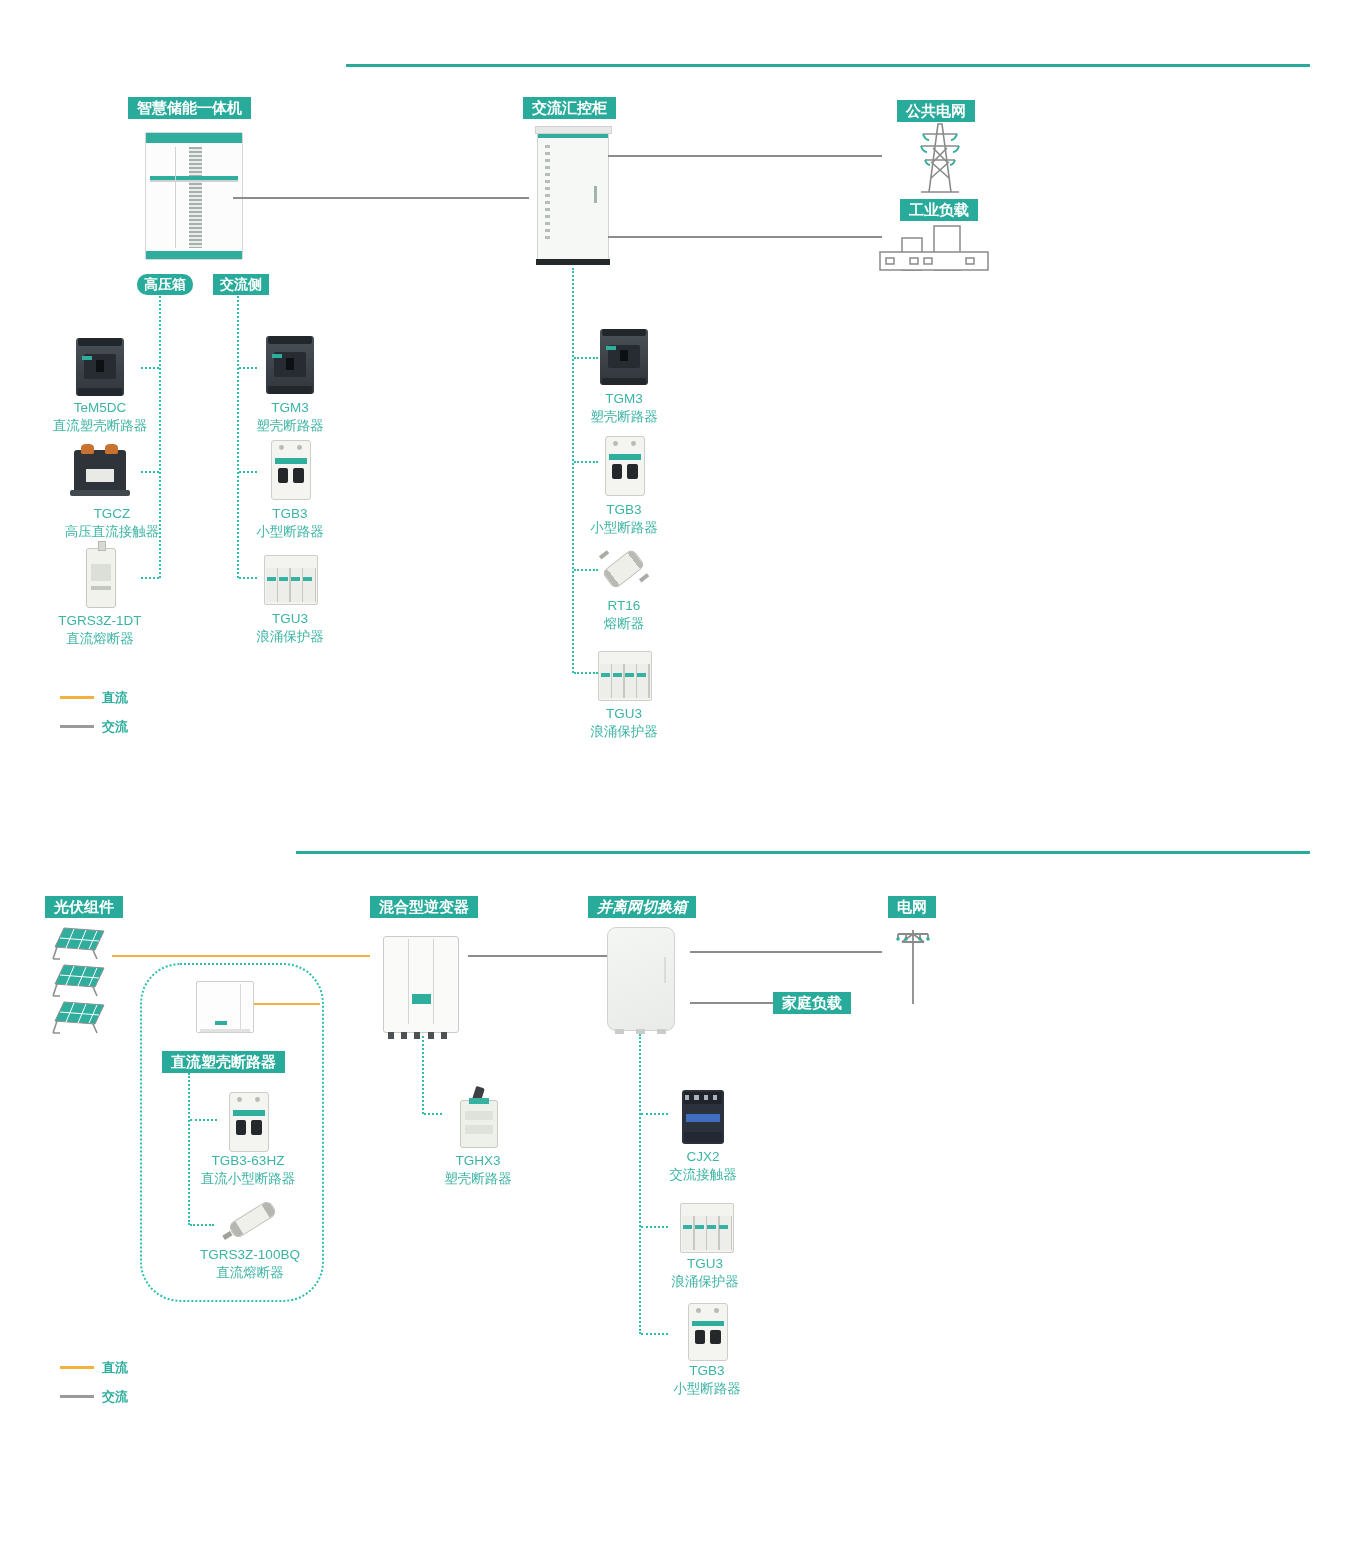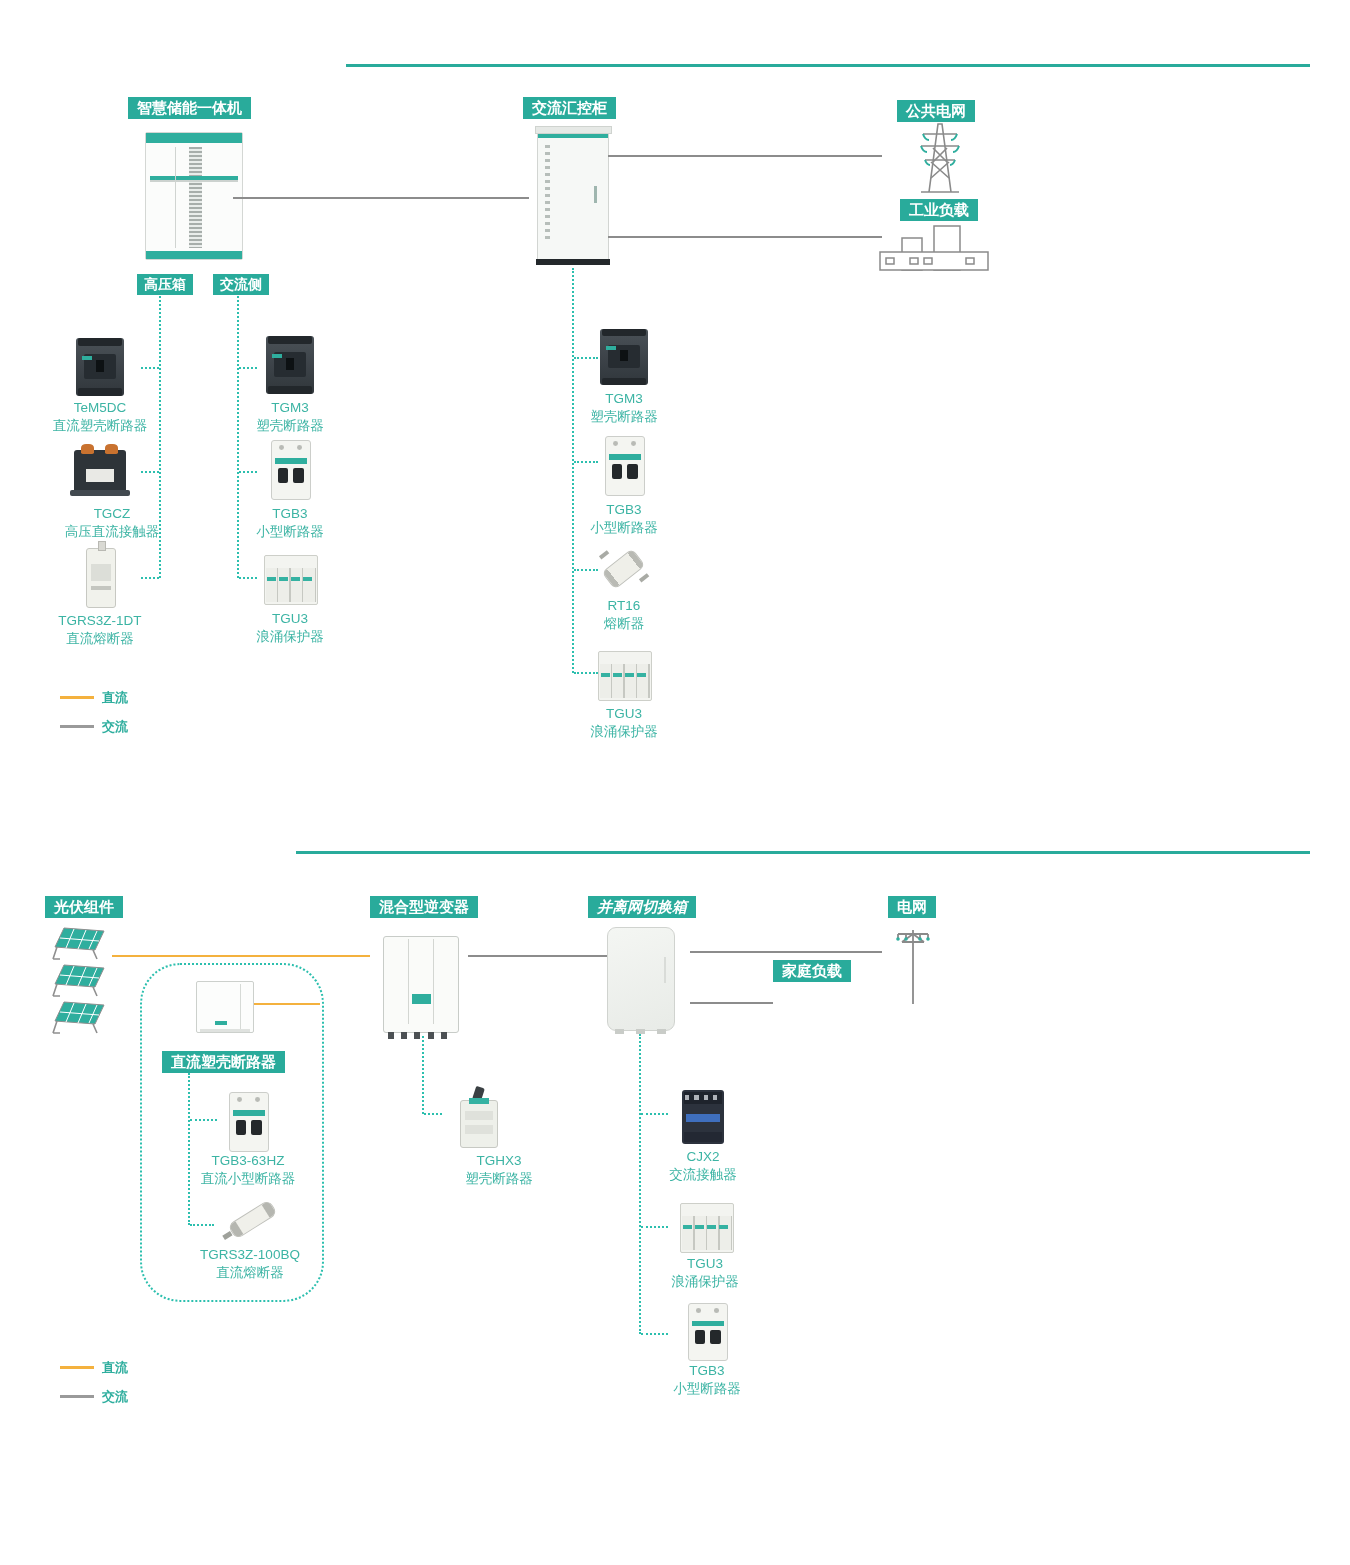--- a/index.html
+++ b/index.html
@@ -143,21 +143,21 @@
 <body>
 
 <div id="canvas">
 
   <div class="hdr-line" style="left:346px;top:64px;width:964px;"></div>
 
   <div class="tag" style="left:128px;top:97px;">智慧储能一体机</div>
   <div class="tag" style="left:523px;top:97px;">交流汇控柜</div>
   <div class="tag" style="left:897px;top:100px;">公共电网</div>
   <div class="tag" style="left:900px;top:199px;">工业负载</div>
-  <div class="tag sm" style="left:137px;top:274px;">高压箱</div>
+  <div class="tag sm" style="left:137px;top:274px;border-radius:10px;">高压箱</div>
   <div class="tag sm" style="left:213px;top:274px;">交流侧</div>
 
   <div class="prod esscab" style="left:145px;top:132px;width:96px;height:126px;">
     <i class="top"></i>
       <i class="bot"></i>
       <i class="vent"></i>
       <i class="bar"></i>
       <i class="door"></i>
   </div>
   <div class="prod acccab" style="left:537px;top:128px;width:70px;height:135px;">
@@ -318,21 +318,21 @@
   <div class="lg-tx" style="left:102px;top:690px;">直流</div>
   <div class="lg-ln ac" style="left:60px;top:725px;"></div>
   <div class="lg-tx" style="left:102px;top:719px;">交流</div>
 
   <div class="hdr-line" style="left:296px;top:851px;width:1014px;"></div>
 
   <div class="tag" style="left:45px;top:896px;">光伏组件</div>
   <div class="tag" style="left:370px;top:896px;">混合型逆变器</div>
   <div class="tag" style="left:588px;top:896px;font-style:italic;">并离网切换箱</div>
   <div class="tag" style="left:888px;top:896px;">电网</div>
-  <div class="tag" style="left:773px;top:960px;">家庭负载</div>
+  <div class="tag" style="left:773px;top:992px;">家庭负载</div>
 
   <svg style="left:48px;top:926px;" width="60" height="112" viewBox="0 0 60 112">
     <g>
       <g transform="translate(0,0)">
         <polygon points="16,2 56,5 47,24 7,21" fill="#2fae9e" stroke="#8f8f8f" stroke-width="1"></polygon>
         <path d="M12 12 L51 15 M26 3 L18 22 M38 4 L30 23 M49 5 L41 23" stroke="#ffffff" stroke-width="1" fill="none"></path>
         <path d="M9 21 L5 33 M45 24 L49 33 M5 33 L12 33" stroke="#8f8f8f" stroke-width="1.6" fill="none"></path>
       </g>
       <g transform="translate(0,37)">
         <polygon points="16,2 56,5 47,24 7,21" fill="#2fae9e" stroke="#8f8f8f" stroke-width="1"></polygon>
@@ -416,21 +416,21 @@
     <div>TGRS3Z-100BQ</div>
     <div>直流熔断器</div>
   </div>
 
   <div class="prod tghx3" style="left:460px;top:1100px;width:36px;height:46px;">
     <i class="kb"></i>
       <i class="kbase"></i>
       <i class="r1"></i>
       <i class="r2"></i>
   </div>
-  <div class="cap" style="left:424px;top:1152px;">
+  <div class="cap" style="left:403px;top:1152px;">
     <div>TGHX3</div>
     <div>塑壳断路器</div>
   </div>
 
   <div class="prod cjx2" style="left:682px;top:1090px;width:42px;height:54px;">
     <i class="tp"></i>
       <i class="dt"></i>
       <i class="bu"></i>
       <i class="bt"></i>
   </div>

